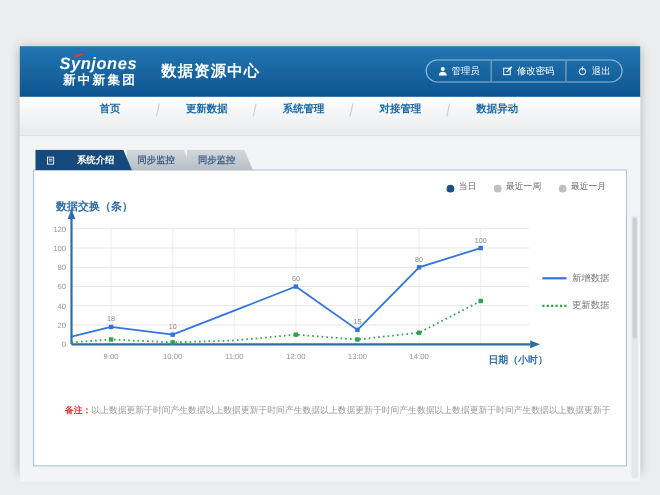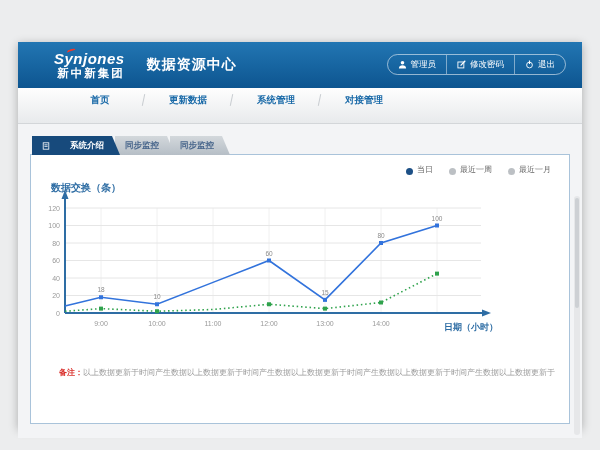--- a/index.html
+++ b/index.html
@@ -102,20 +102,21 @@
           <span>退出</span>
         </div>
       </div>
   </div>
 
   <div class="nav" id="nav">
       <div class="nav-item">首页</div>
       <div class="nav-item">更新数据</div>
       <div class="nav-item">系统管理</div>
       <div class="nav-item">对接管理</div>
+      <div class="nav-item">数据异动</div>
     </div>
 
   <div class="content">
     <div class="tabs" id="tabs">
         <div class="tab active">
           <svg viewBox="0 0 10 10">
             <rect x="1.5" y="1" width="7" height="8" fill="none" stroke="#fff" stroke-width="1"></rect>
             <line x1="3" y1="3.5" x2="7" y2="3.5" stroke="#fff"></line>
             <line x1="3" y1="5.5" x2="7" y2="5.5" stroke="#fff"></line>
           </svg>
@@ -193,20 +194,30 @@
             <text x="398" y="37.5" text-anchor="middle" font-size="6.5" fill="#8a8a8a">100</text>
             <polyline points="26,128.25 62,125.625 118,128.25 174,126.5 230,121.25 286,125.625 342,119.5 398,90.625" fill="none" stroke="#2fa24c" stroke-width="1.6" stroke-dasharray="1.5,2.8"></polyline>
             <rect x="60" y="123.625" width="4" height="4" fill="#2fa24c"></rect>
             <rect x="116" y="126.25" width="4" height="4" fill="#2fa24c"></rect>
             <rect x="228" y="119.25" width="4" height="4" fill="#2fa24c"></rect>
             <rect x="284" y="123.625" width="4" height="4" fill="#2fa24c"></rect>
             <rect x="340" y="117.5" width="4" height="4" fill="#2fa24c"></rect>
             <rect x="396" y="88.625" width="4" height="4" fill="#2fa24c"></rect>
           </svg>
       </div>
+      <div class="legend" id="legend">
+          <div class="legend-entry">
+            <span class="legend-sample" style="border-top:2px solid #3273dc;"></span>
+            <span class="legend-label">新增数据</span>
+          </div>
+          <div class="legend-entry">
+            <span class="legend-sample" style="border-top:2px dotted #2fa24c;"></span>
+            <span class="legend-label">更新数据</span>
+          </div>
+        </div>
       <div class="note">
         <span class="prefix">备注：</span><span>以上数据更新于时间产生数据以上数据更新于时间产生数据以上数据更新于时间产生数据以上数据更新于时间产生数据以上数据更新于</span>
       </div>
     </div>
 
     <div class="scrollbar">
       <div class="scroll-thumb"></div>
     </div>
   </div>
 </div>

